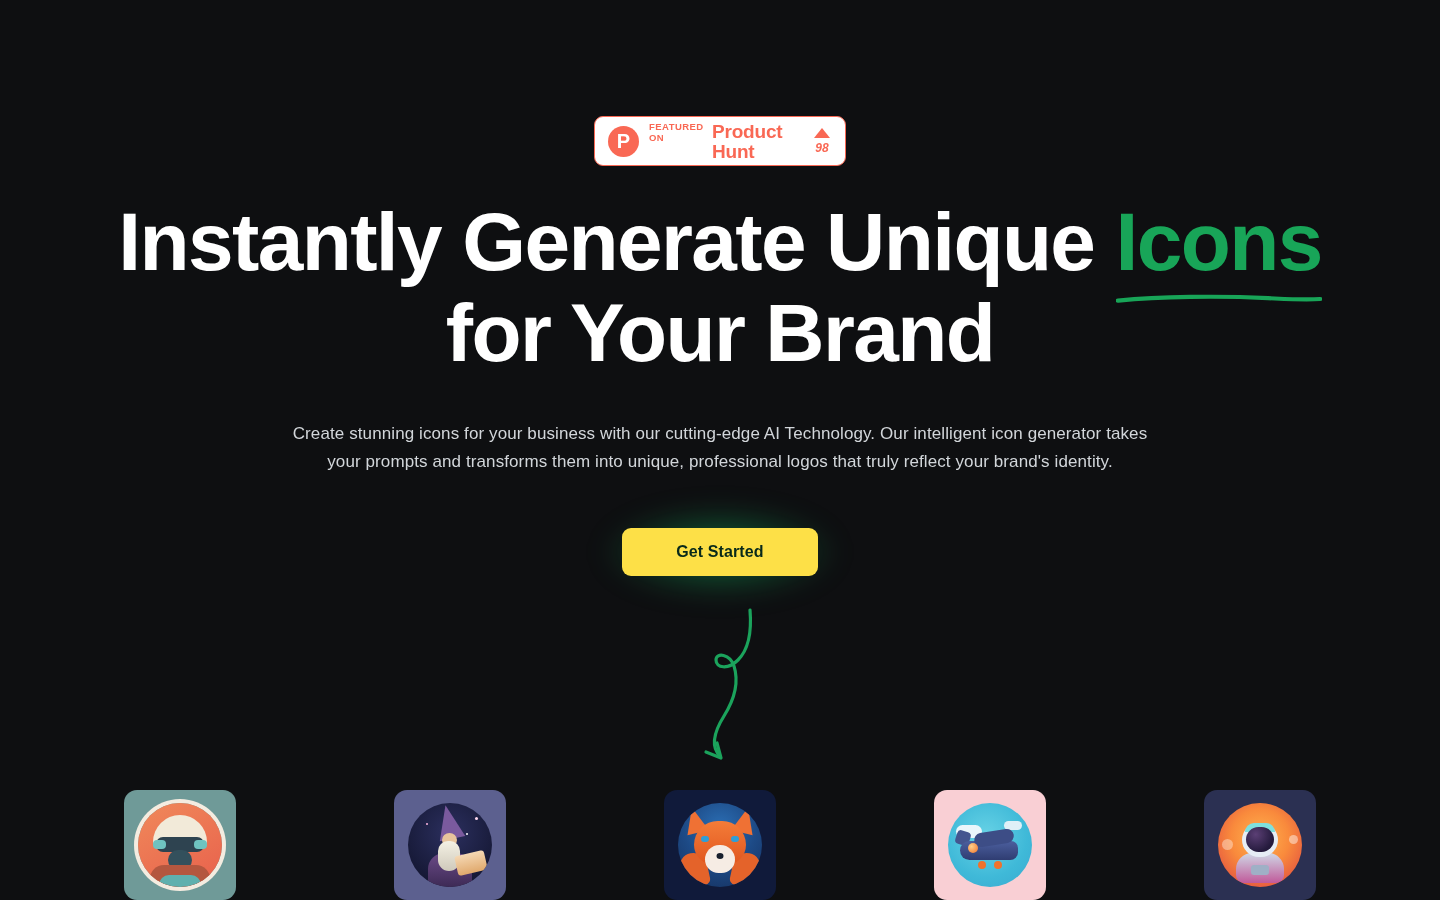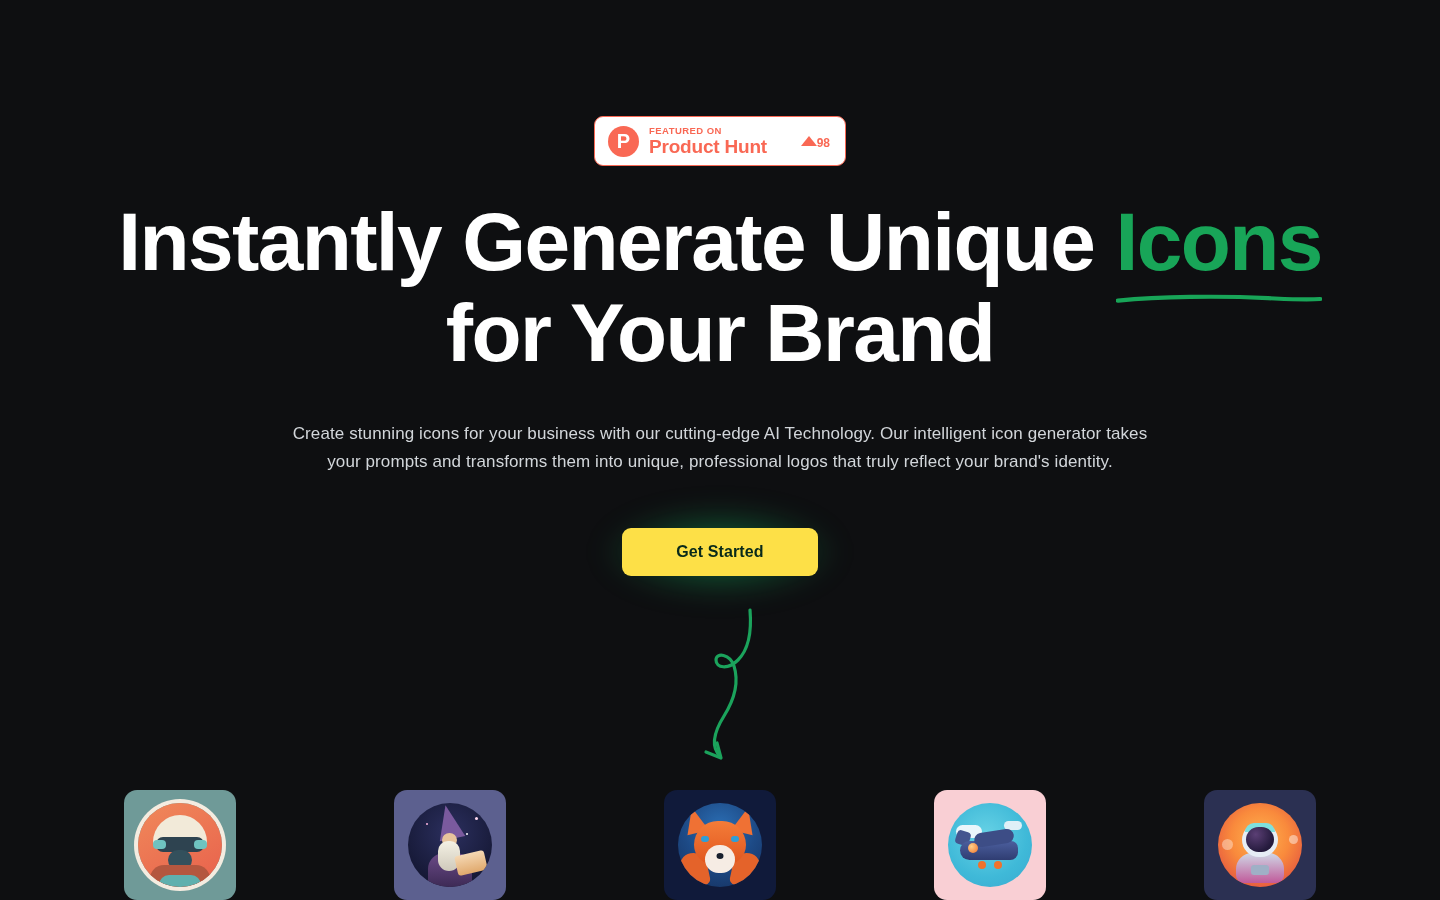--- a/index.html
+++ b/index.html
@@ -106,32 +106,32 @@
   .ph-logo {
     width:31px; height:31px; border-radius:50%;
     background:#f96854;
     display:flex; align-items:center; justify-content:center;
     flex:none;
   }
   .ph-logo span {
     color:#fff; font-size:20px; font-weight:700;
     font-family:"Liberation Sans", sans-serif; line-height:1;
   }
-  .ph-text { margin-left:10px; display:flex; flex-direction:column; justify-content:flex-start; flex:1; }
+  .ph-text { margin-left:10px; display:flex; flex-direction:row; justify-content:flex-start; flex:1; }
   .ph-featured {
     font-size:9.5px; font-weight:700; letter-spacing:.45px;
     color:#f96854; text-transform:uppercase; line-height:1.2;
   }
   .ph-name {
     font-size:19px; font-weight:700; color:#f96854;
     line-height:1.05; letter-spacing:-.2px; margin-top:1px;
   }
   .ph-vote {
-    display:flex; flex-direction:row; align-items:center;
-    justify-content:space-between; flex:none; padding-right:2px;
+    display:flex; flex-direction:column; align-items:center;
+    justify-content:space-between; flex:none; padding-right:2px;font-style:italic;
   }
   .ph-arrow {
     width:0; height:0;
     border-left:8px solid transparent;
     border-right:8px solid transparent;
     border-bottom:10px solid #f96854;
   }
   .ph-count {
     font-size:12px; font-weight:700; color:#f96854; margin-top:4px; line-height:1;
   }

